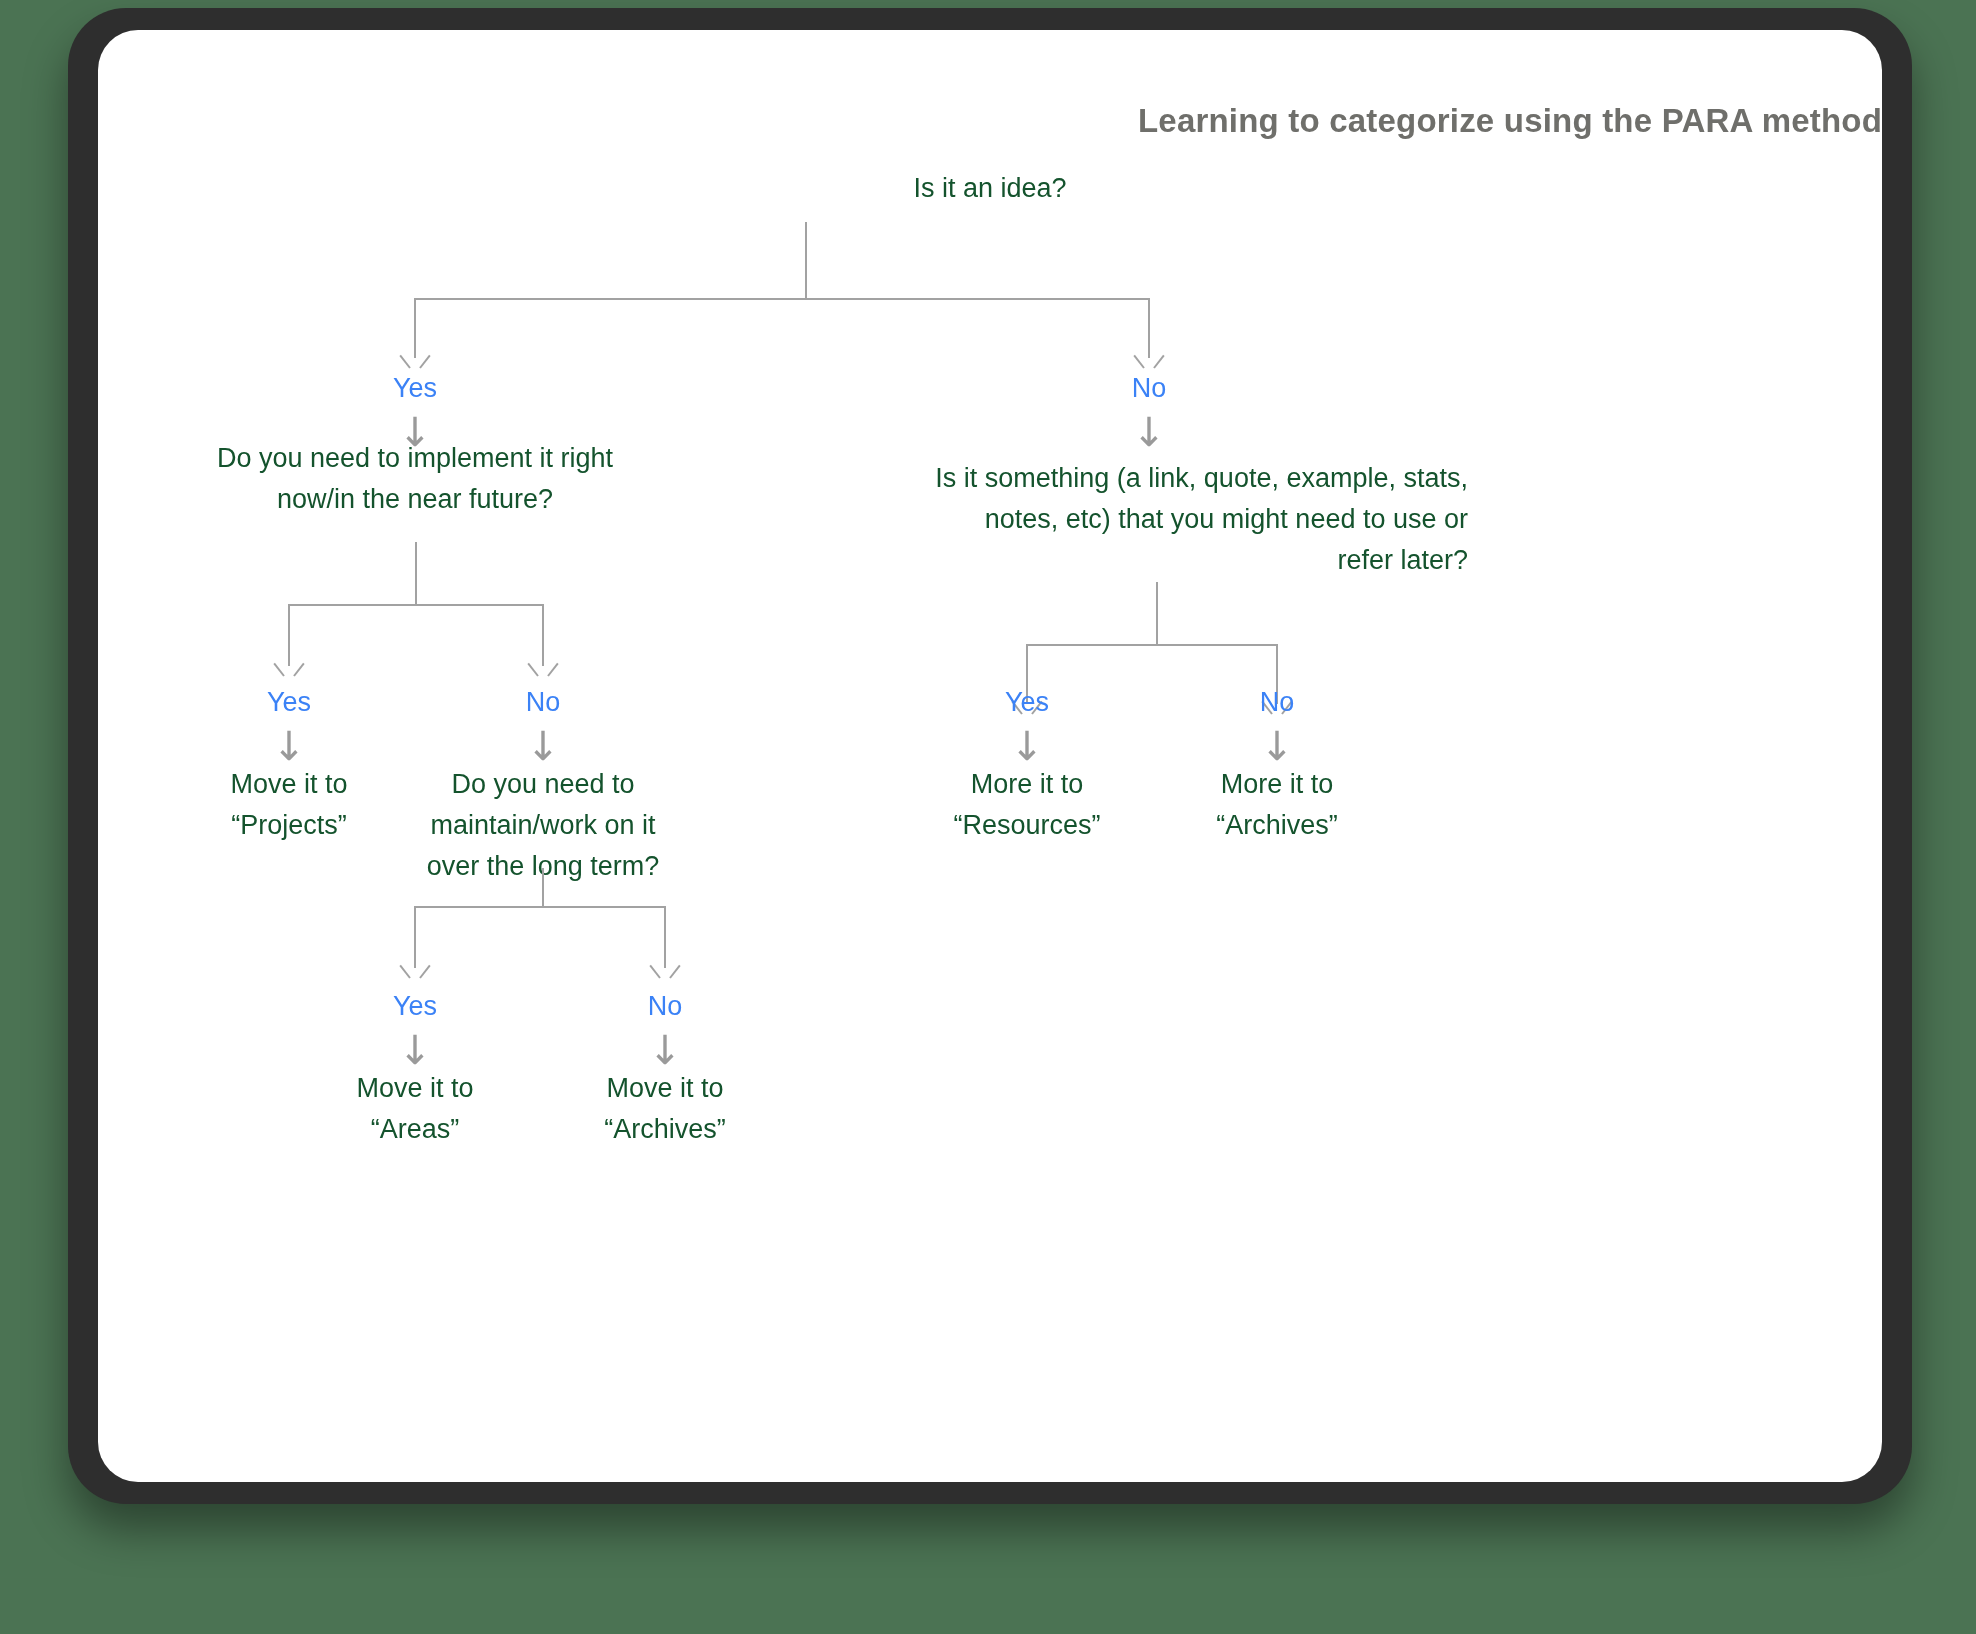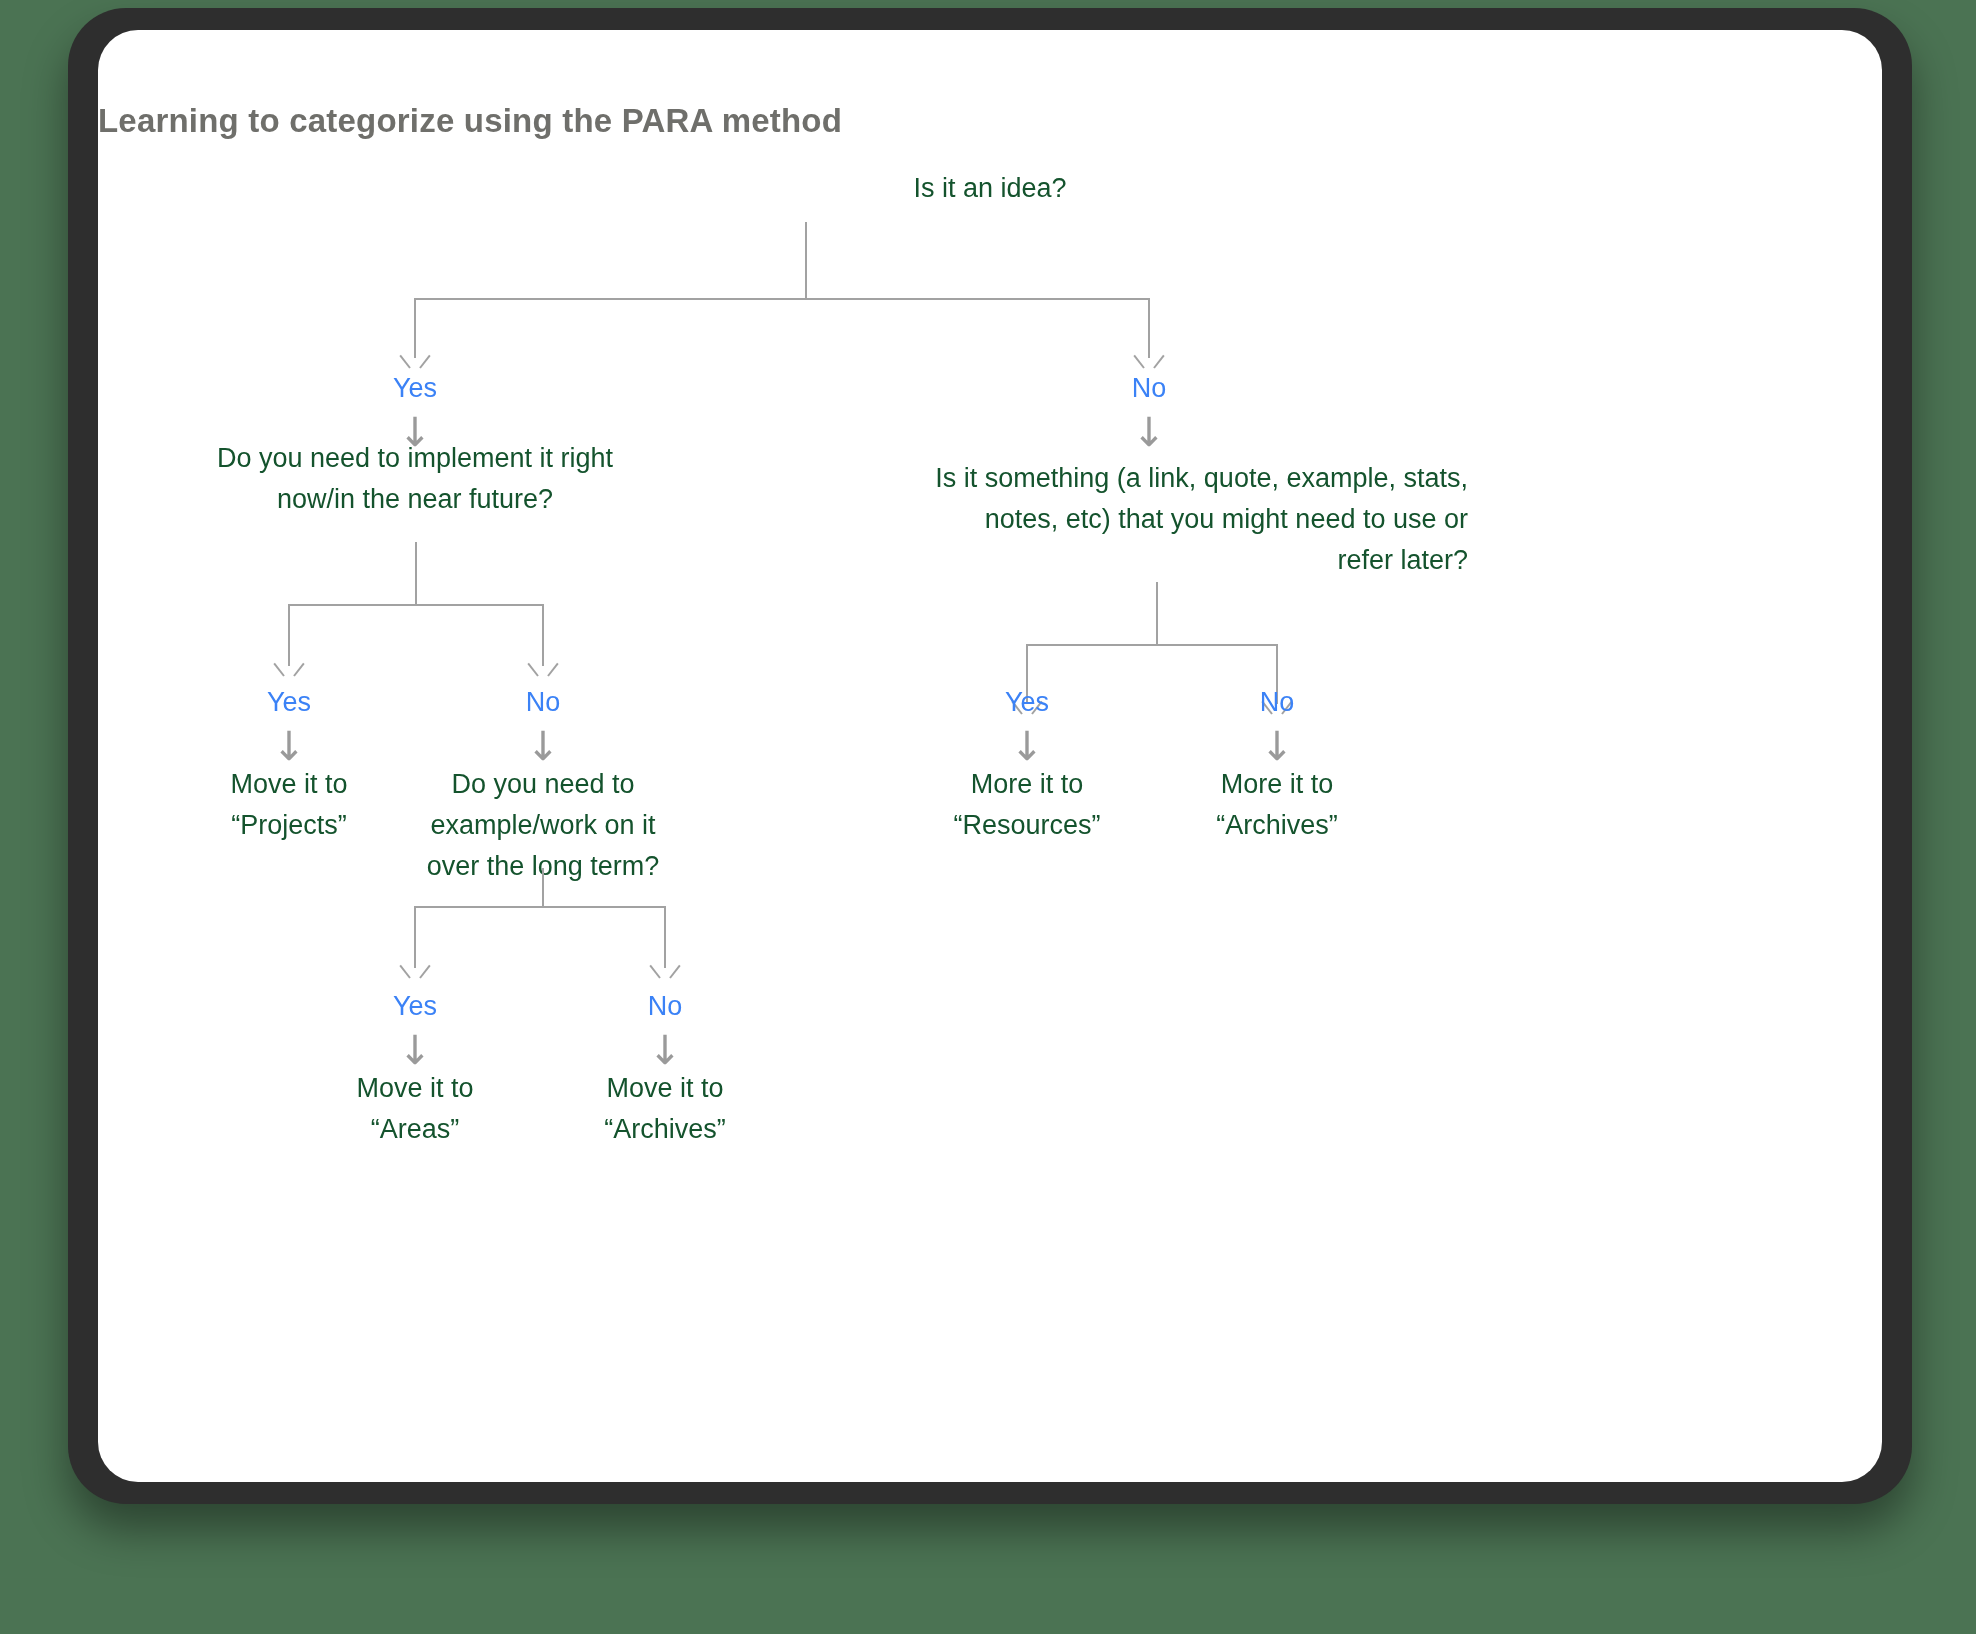--- a/index.html
+++ b/index.html
@@ -35,21 +35,21 @@
     border-radius: 40px;
     overflow: hidden;
   }
 
   
   .chart-title {
     position: absolute;
     left: 0;
     top: 72px;
     width: 100%;
-    text-align: left;
+    text-align: right;
     font-size: 33px;
     font-weight: bold;
     color: #6f6f6b;
     letter-spacing: 0.2px;
   }
 
   
   .node {
     position: absolute;
     text-align: center;
@@ -160,21 +160,21 @@
   <div class="node label" style="left:829px; top:652px; width:200px;">Yes</div>
   <div class="arrow-glyph" style="left:829px; top:696px; width:200px;">↓</div>
 
   <div class="node label" style="left:1079px; top:652px; width:200px;">No</div>
   <div class="arrow-glyph" style="left:1079px; top:696px; width:200px;">↓</div>
 
   <div class="node" style="left:91px; top:734px; width:200px;">Move it to
 “Projects”</div>
 
   <div class="node" style="left:325px; top:734px; width:240px;">Do you need to
-example/work on it
+maintain/work on it
 over the long term?</div>
 
   <div class="node" style="left:829px; top:734px; width:200px;">More it to
 “Resources”</div>
 
   <div class="node" style="left:1079px; top:734px; width:200px;">More it to
 “Archives”</div>
 
   <div class="conn-v" style="left:444px; top:838px; height:38px;"></div>
   <div class="conn-h" style="left:316px; top:876px; width:250px;"></div>

